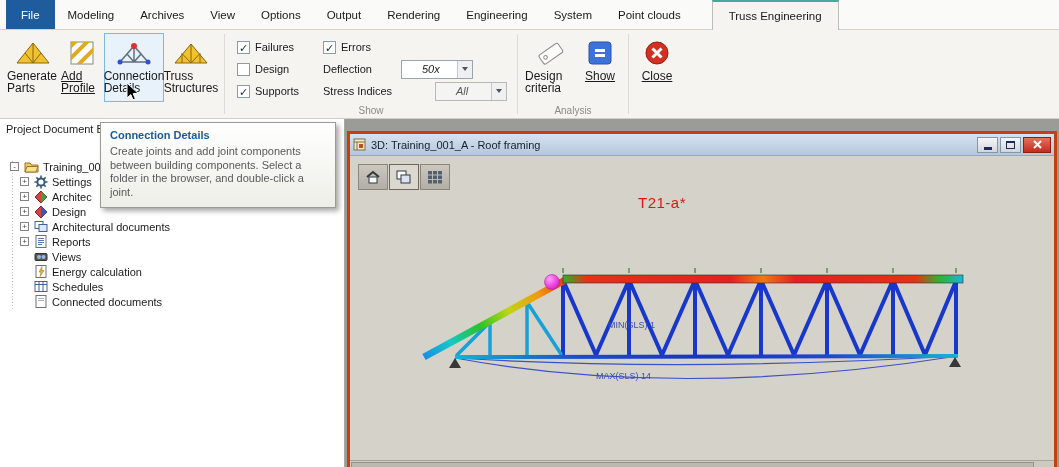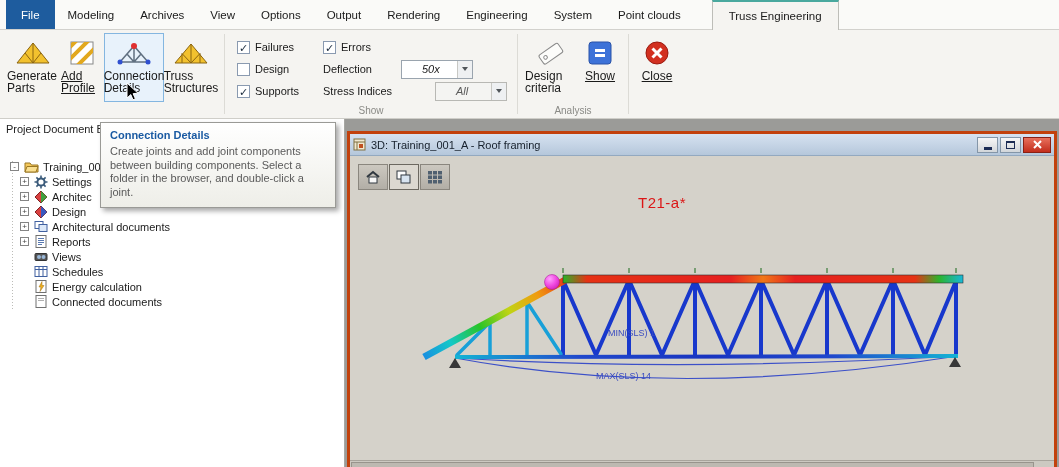--- a/index.html
+++ b/index.html
@@ -59,21 +59,21 @@
 .tb-title { flex:1; margin-left:5px; font-size:11px; color:#16202c; }
 .tb-btn { width:21px; height:16px; margin-left:2px; border:1px solid #8496a8; background:linear-gradient(#f6f6f6,#d2d6da); display:flex; align-items:center; justify-content:center; }
 .tb-btn.close { width:28px; background:linear-gradient(#e8705c,#c22d1c); border-color:#8a2014; }
 .min-glyph { width:8px; height:3px; background:#1c2c54; margin-top:7px; }
 .max-glyph { width:9px; height:8px; border:1px solid #1c2c54; border-top-width:2px; }
 .vclient { flex:1; position:relative; overflow:hidden; background:#d5d2ca; }
 .vp-toolbar { position:absolute; left:8px; top:8px; display:flex; z-index:5; }
 .vp-btn { width:30px; height:26px; border:1px solid #8a867e; background:linear-gradient(#ccc8c0,#b2aea6); display:flex; align-items:center; justify-content:center; margin-right:1px; }
 .vp-btn.sel { background:#dcd8d0; border-color:#6c6860; }
 .annotation { position:absolute; left:288px; top:38px; color:#dc1616; font-size:15px; letter-spacing:0.5px; }
-.minlbl { position:absolute; left:258px; top:172px; color:#3a4cc0; font-size:9px; }
+.minlbl { position:absolute; left:258px; top:164px; color:#3a4cc0; font-size:9px; }
 .maxlbl { position:absolute; left:246px; top:215px; color:#3a4cc0; font-size:9px; }
 .truss-svg { position:absolute; left:0; top:0; }
 .hscroll { position:absolute; left:0; right:0; bottom:0; height:9px; background:#ccc9c1; border-top:1px solid #a8a49c; }
 .hthumb { position:absolute; left:1px; top:1px; bottom:1px; width:97%; background:#bdb9b1; border:1px solid #98948c; }
 
 
 .tooltip { position:absolute; left:100px; top:122px; width:236px; background:linear-gradient(#ffffff,#eeeee8); border:1px solid #9a9a96; box-shadow:3px 3px 5px rgba(0,0,0,0.35); padding:6px 9px 8px; z-index:40; }
 .tt-title { color:#1a5aa2; font-weight:bold; margin-bottom:4px; font-size:11px; }
 .tt-body { color:#5a5a5a; line-height:13.5px; width:212px; font-size:11px; }
 .cursor { position:absolute; left:126px; top:82px; z-index:60; }
@@ -324,37 +324,37 @@
               </svg>
             </span>
           <span class="tlabel">Views</span>
         </div>
 
         <div class="trow">
           <span class="sp1"></span>
           <span class="exp-empty"></span>
           <span class="ticon">
               <svg width="14" height="13" viewBox="0 0 14 13">
+                <rect x="2" y="0.5" width="10" height="12" fill="#fff" stroke="#707070"></rect>
+                <path d="M8 1.5 L5 7 h2 L6 11.5 L10 5.5 H8 Z" fill="#f0b020" stroke="#a07010" stroke-width="0.5"></path>
+              </svg>
+            </span>
+          <span class="tlabel">Energy calculation</span>
+        </div>
+
+        <div class="trow">
+          <span class="sp1"></span>
+          <span class="exp-empty"></span>
+          <span class="ticon">
+              <svg width="14" height="13" viewBox="0 0 14 13">
                 <rect x="1" y="1.5" width="12" height="10" fill="#fff" stroke="#4060a0"></rect>
                 <path d="M1 4.5 H13 M5 1.5 V11.5 M9 1.5 V11.5" stroke="#4060a0"></path>
               </svg>
             </span>
           <span class="tlabel">Schedules</span>
-        </div>
-
-        <div class="trow">
-          <span class="sp1"></span>
-          <span class="exp-empty"></span>
-          <span class="ticon">
-              <svg width="14" height="13" viewBox="0 0 14 13">
-                <rect x="2" y="0.5" width="10" height="12" fill="#fff" stroke="#707070"></rect>
-                <path d="M8 1.5 L5 7 h2 L6 11.5 L10 5.5 H8 Z" fill="#f0b020" stroke="#a07010" stroke-width="0.5"></path>
-              </svg>
-            </span>
-          <span class="tlabel">Energy calculation</span>
         </div>
 
         <div class="trow">
           <span class="sp1"></span>
           <span class="exp-empty"></span>
           <span class="ticon">
               <svg width="14" height="13" viewBox="0 0 14 13">
                 <rect x="2" y="0.5" width="10" height="12" fill="#fff" stroke="#707070"></rect>
                 <path d="M4 3.5 h6 M4 5.5 h6" stroke="#b0b0b0"></path>
               </svg>

